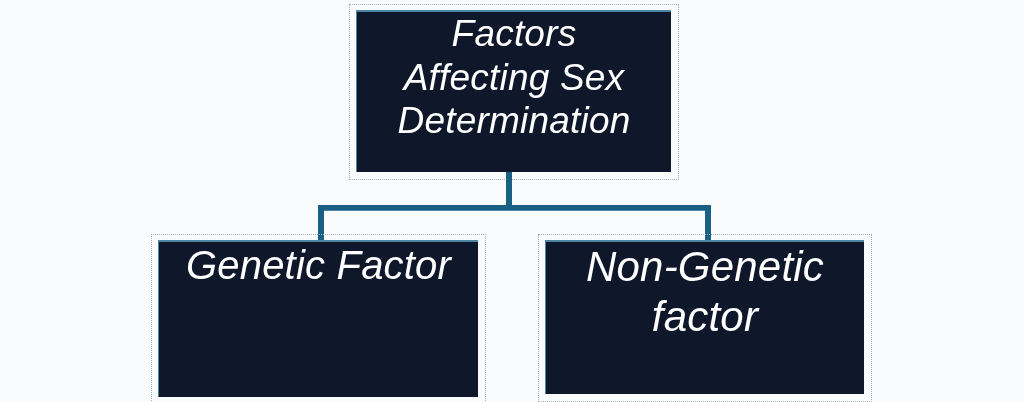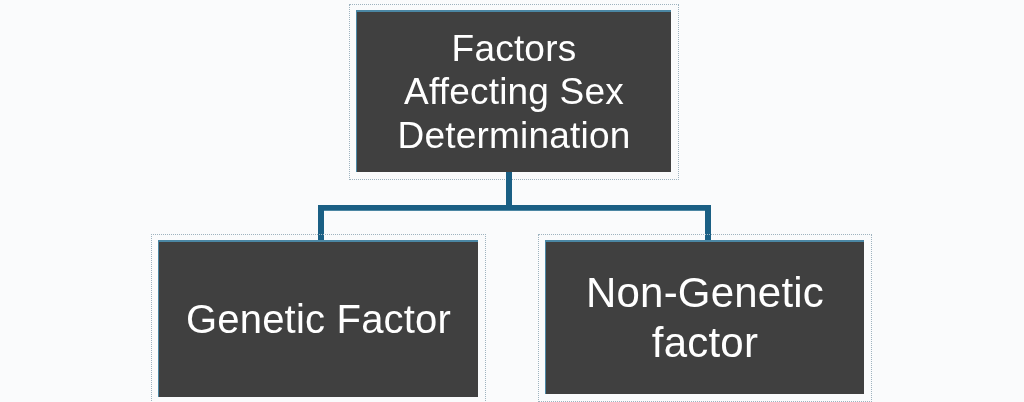--- a/index.html
+++ b/index.html
@@ -18,31 +18,31 @@
     position: relative;
     width: 1024px;
     height: 402px;
     background: #fafbfc;
   }
 
   
   .node {
     position: absolute;
     box-sizing: border-box;
-    background: #404040;
+    background: #0f172a;
     color: #ffffff;
     display: flex;
-    align-items: center;
     justify-content: center;
     text-align: center;
     line-height: 1.18;
     border-top: 2px solid #4b87a4;
     border-left: 1px solid #4b87a4;
     letter-spacing: 0.2px;
     font-weight: 400;
+    font-style: italic;
   }
   
   .node::after {
     content: "";
     position: absolute;
     left: -8px;
     top: -8px;
     right: -8px;
     bottom: -8px;
     border: 1px dotted #9fb3bf;

